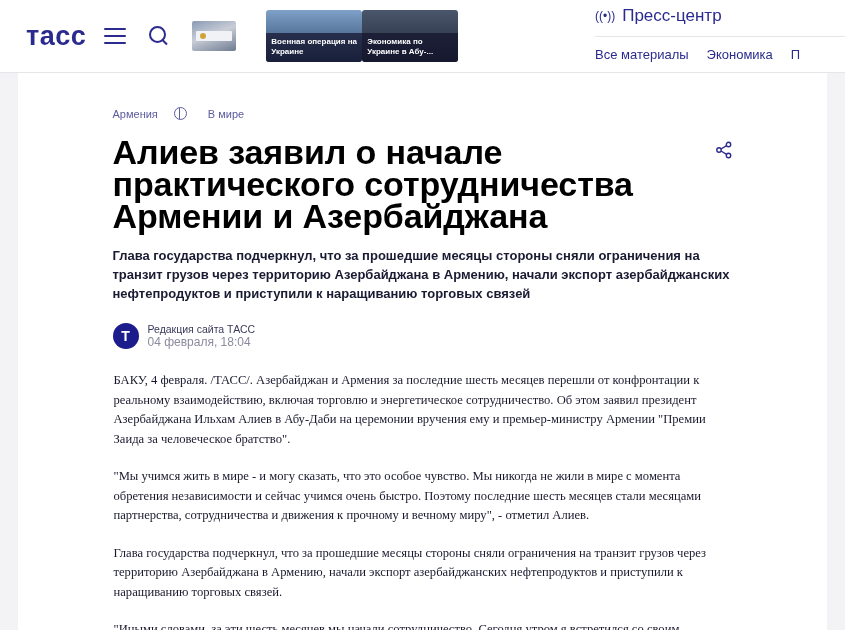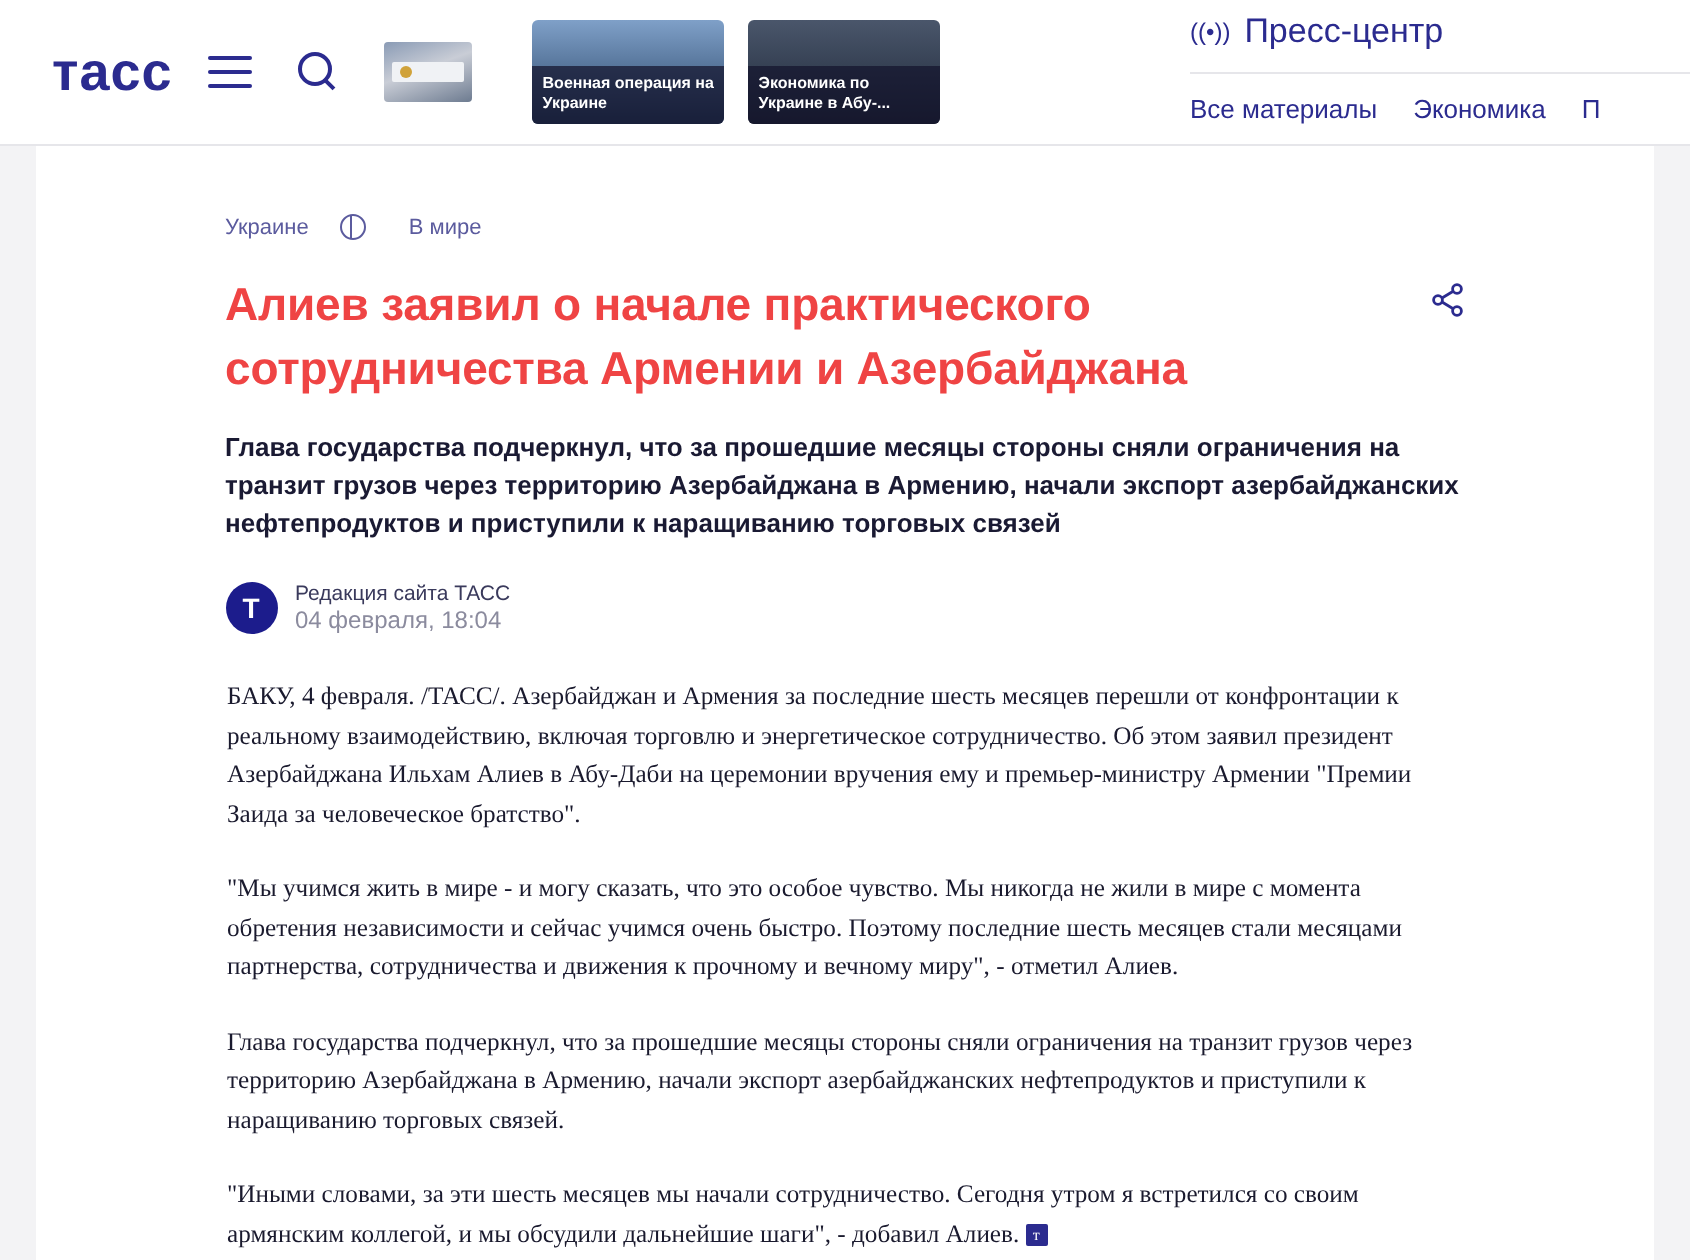--- a/index.html
+++ b/index.html
@@ -107,21 +107,21 @@
   }
   .brand-text .t2 {
     color: #8b8ba0;
     font-size: 9px;
     line-height: 12px;
     margin-top: 2px;
   }
   .promo-cards {
     display: flex;
     margin-left: 20px;
-    gap: 12px;
+    gap: 0;
   }
   .promo-card {
     width: 96px;
     height: 52px;
     border-radius: 3px;
     position: relative;
     overflow: hidden;
     cursor: pointer;
     flex: none;
   }
@@ -217,23 +217,23 @@
     position: relative;
   }
   .globe-icon::before {
     content: "";
     position: absolute;
     left: 4px; top: 0; bottom: 0;
     width: 1px;
     background: #5b5b9e;
   }
   h1.title {
-    font-size: 23px;
+    font-size: 34px;
     line-height: 32px;
-    color: #ef4444;
+    color: #000000;
     font-weight: bold;
     margin: 16px 0 14px 0;
     letter-spacing: -0.1px;
   }
   .lead {
     font-size: 13px;
     line-height: 19px;
     color: #1a1a33;
     font-weight: bold;
     margin: 0 0 20px 0;
@@ -344,21 +344,21 @@
   </div>
 </div>
 
 <div class="page-wrap" style="height:558px;">
   <div class="side-gutter-left"></div>
   <div class="side-gutter-right"></div>
 
   <div class="article">
 
     <div class="breadcrumb">
-      <span class="crumb">Украине</span>
+      <span class="crumb">Армения</span>
       <span class="crumb with-icon">
         <span class="globe-icon"></span>
         <span>В мире</span>
       </span>
     </div>
 
     <div class="share-btn">
       <svg width="18" height="18" viewBox="0 0 18 18">
         <circle cx="13.5" cy="3.5" r="2.2" fill="none" stroke="#2b2b8f" stroke-width="1.4"></circle>
         <circle cx="4" cy="9" r="2.2" fill="none" stroke="#2b2b8f" stroke-width="1.4"></circle>

